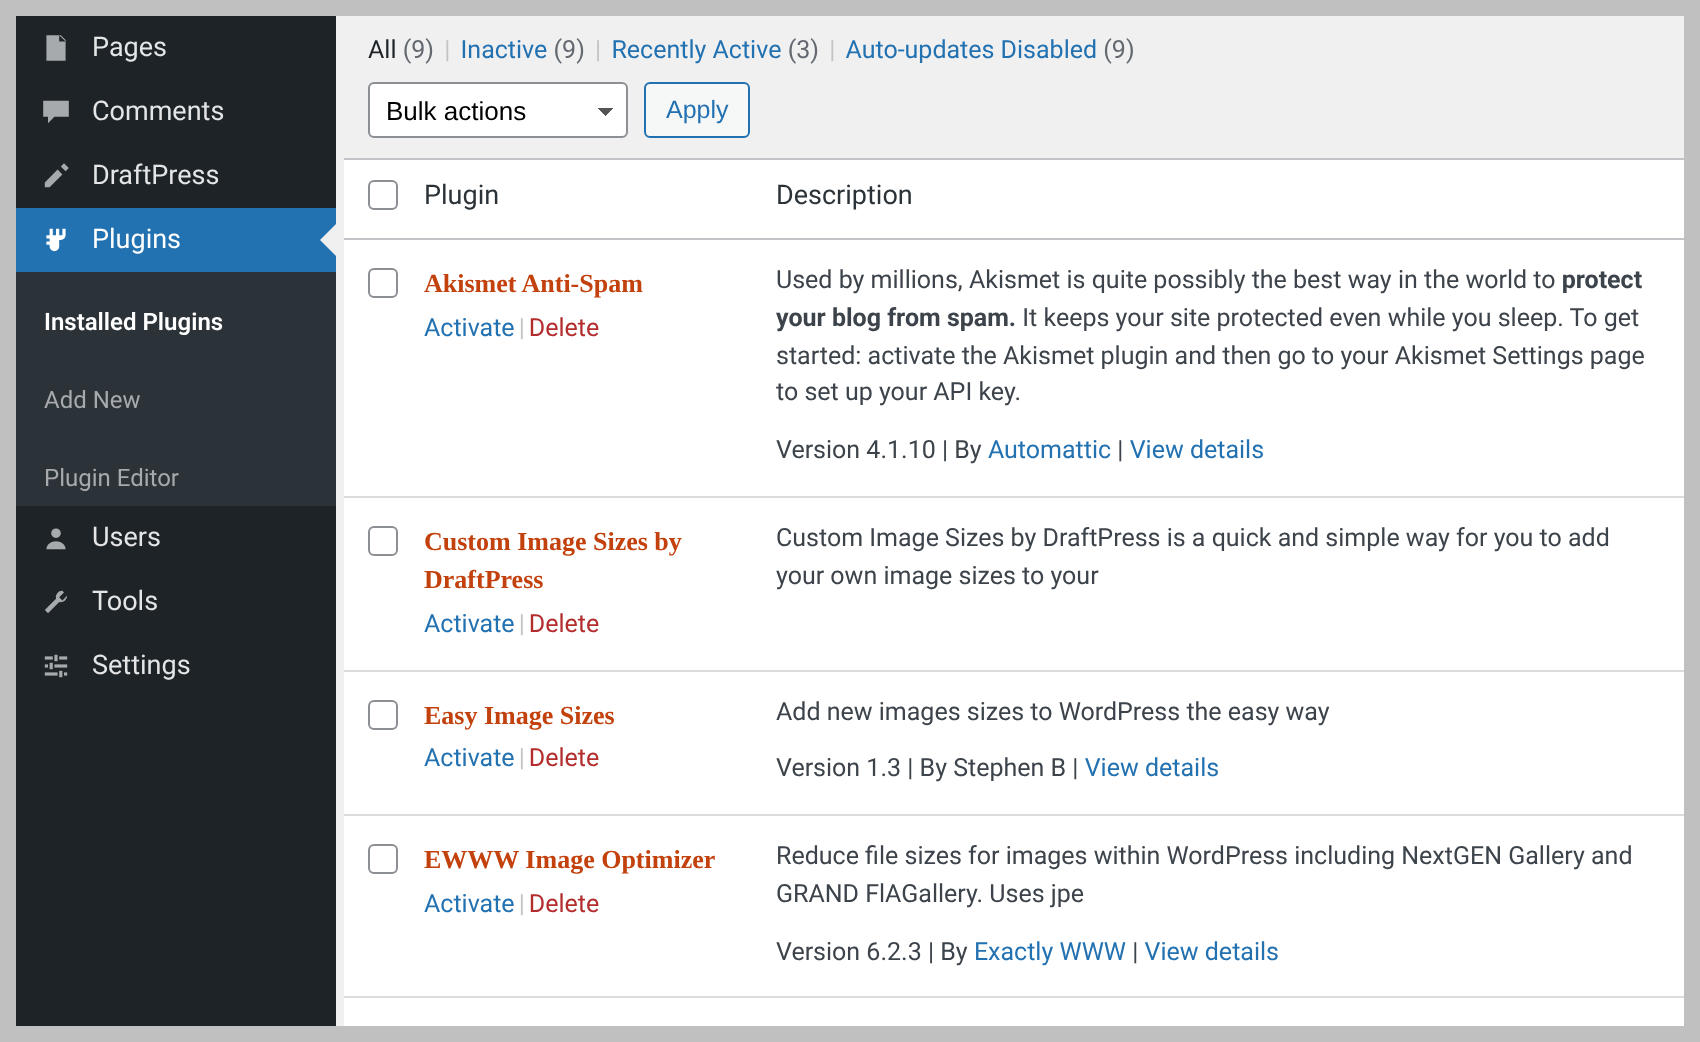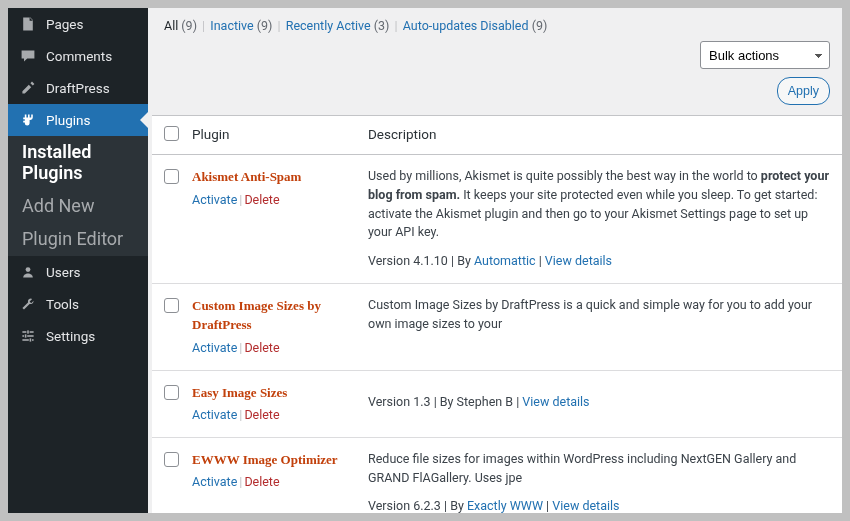--- a/index.html
+++ b/index.html
@@ -1,35 +1,35 @@
 <!DOCTYPE html>
 <html><head>
 <meta charset="utf-8">
 <style>
 * { margin: 0; padding: 0; box-sizing: border-box; }
 body { font-family: -apple-system, BlinkMacSystemFont, "Segoe UI", Roboto, sans-serif; font-size: 13px; color: #3c434a; background: #c0c0c0; }
 .frame { width: 850px; height: 521px; margin: 0 auto; background: #c0c0c0; padding: 8px; }
 .app { display: flex; width: 100%; height: 100%; background: #f0f0f1; }
-.sidebar { width: 140px; background: #1d2327; color: #f0f0f1; flex-shrink: 0; }
+.sidebar { width: 160px; background: #1d2327; color: #f0f0f1; flex-shrink: 0; }
 .sidebar-item { display: flex; align-items: center; padding: 8px 10px; color: #e4e5e7; font-size: 13.5px; cursor: pointer; }
 .sidebar-item .icon { width: 20px; display: inline-flex; justify-content: center; margin-right: 8px; }
 .sidebar-item.current { background: #2271b1; color: #fff; position: relative; }
 .sidebar-item.current::after { content: ""; position: absolute; right: 0; top: 50%; transform: translateY(-50%); border: 8px solid transparent; border-right-color: #f0f0f1; }
 .submenu { background: #2c3338; }
-.submenu .sub-item { padding: 5px 10px 7px 14px; font-size: 18px; color: #a7aaad; cursor: pointer; }
+.submenu .sub-item { padding: 18px 10px 7px 14px; font-size: 12px; color: #a7aaad; cursor: pointer; }
 .submenu .sub-item.active { color: #fff; font-weight: 600; }
 
 .main { flex: 1; background: #f0f0f1; overflow: hidden; display: flex; flex-direction: column; padding: 4px 0 0 4px; }
 .filters { padding: 6px 12px 4px 12px; font-size: 12.5px; color: #646970; }
 .filters a { color: #2271b1; text-decoration: none; }
 .filters .sep { color: #c3c4c7; margin: 0 2px; }
 .filters .count { color: #646970; }
-.toolbar { padding: 4px 12px 10px 12px; display: flex; gap: 8px; align-items: flex-end; flex-direction: column; }
+.toolbar { padding: 4px 12px 10px 12px; display: flex; gap: 8px; align-items: flex-start; }
 select.bulk { font-size: 13px; padding: 3px 24px 3px 8px; background: #fff; border: 1px solid #8c8f94; border-radius: 3px; height: 28px; min-width: 130px; appearance: none; background-image: linear-gradient(45deg, transparent 50%, #555 50%), linear-gradient(135deg, #555 50%, transparent 50%); background-position: right 10px top 12px, right 6px top 12px; background-size: 4px 4px, 4px 4px; background-repeat: no-repeat; }
-.btn-apply { font-size: 12.5px; padding: 4px 10px; border: 1px solid #2271b1; color: #2271b1; background: #f6f7f7; border-radius: 13px; cursor: pointer; height: 28px; }
+.btn-apply { font-size: 12.5px; padding: 4px 10px; border: 1px solid #2271b1; color: #2271b1; background: #f6f7f7; border-radius: 3px; cursor: pointer; height: 28px; }
 
 .plugin-table { border-top: 1px solid #c3c4c7; background: #fff; flex: 1; overflow: hidden; }
 .plugin-head { display: flex; border-bottom: 1px solid #c3c4c7; padding: 10px 12px; font-size: 13.5px; color: #2c3338; }
 .col-cb { width: 28px; flex-shrink: 0; }
 .col-name { width: 176px; flex-shrink: 0; }
 .col-desc { flex: 1; }
 .plugin-row { display: flex; border-bottom: 1px solid #dcdcde; padding: 12px 12px 12px 12px; font-size: 12.5px; line-height: 1.5; }
 .plugin-row .col-cb { padding-top: 2px; }
 .plugin-name { font-weight: 600; font-size: 13px; color: #c2410c; font-family: Liberation Serif, serif; }
 .row-actions { margin-top: 4px; font-size: 12.5px; }
@@ -168,20 +168,21 @@
                 <div class="desc-text"><span>Custom Image Sizes by DraftPress is a quick and simple way for you to add your own image sizes to your</span></div>
               </div>
             </div>
             <div class="plugin-row">
               <div class="col-cb"><input type="checkbox" style=""></div>
               <div class="col-name">
                 <div class="plugin-name">Easy Image Sizes</div>
                 <div class="row-actions"><a href="#" class="activate">Activate</a><span class="sep">|</span><a href="#" class="delete">Delete</a></div>
               </div>
               <div class="col-desc">
+                <div class="desc-text"><span>Add new images sizes to WordPress the easy way</span></div>
                 <div class="meta"><span>Version 1.3</span> | <span>By Stephen B</span> | <a href="#" class="link">View details</a></div>
               </div>
             </div>
             <div class="plugin-row">
               <div class="col-cb"><input type="checkbox" style=""></div>
               <div class="col-name">
                 <div class="plugin-name">EWWW Image Optimizer</div>
                 <div class="row-actions"><a href="#" class="activate">Activate</a><span class="sep">|</span><a href="#" class="delete">Delete</a></div>
               </div>
               <div class="col-desc">

